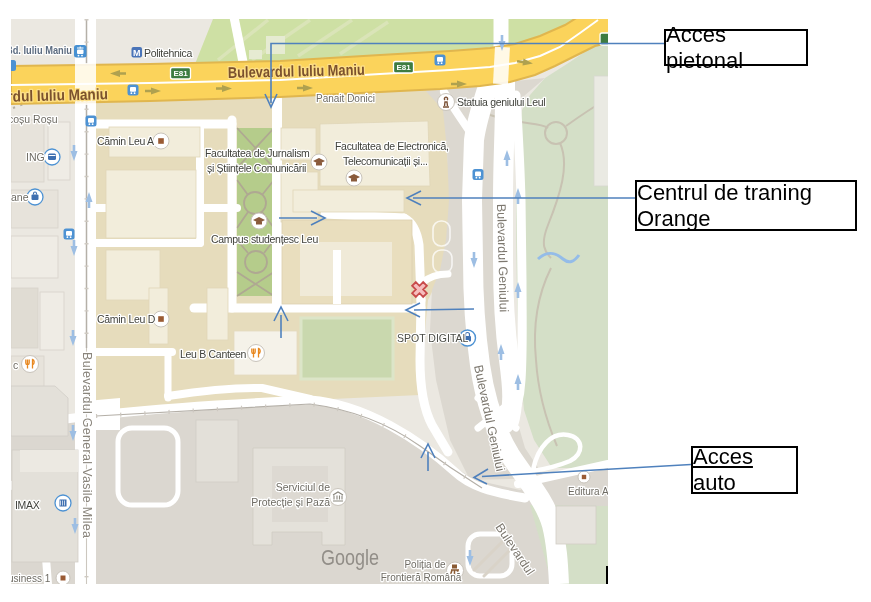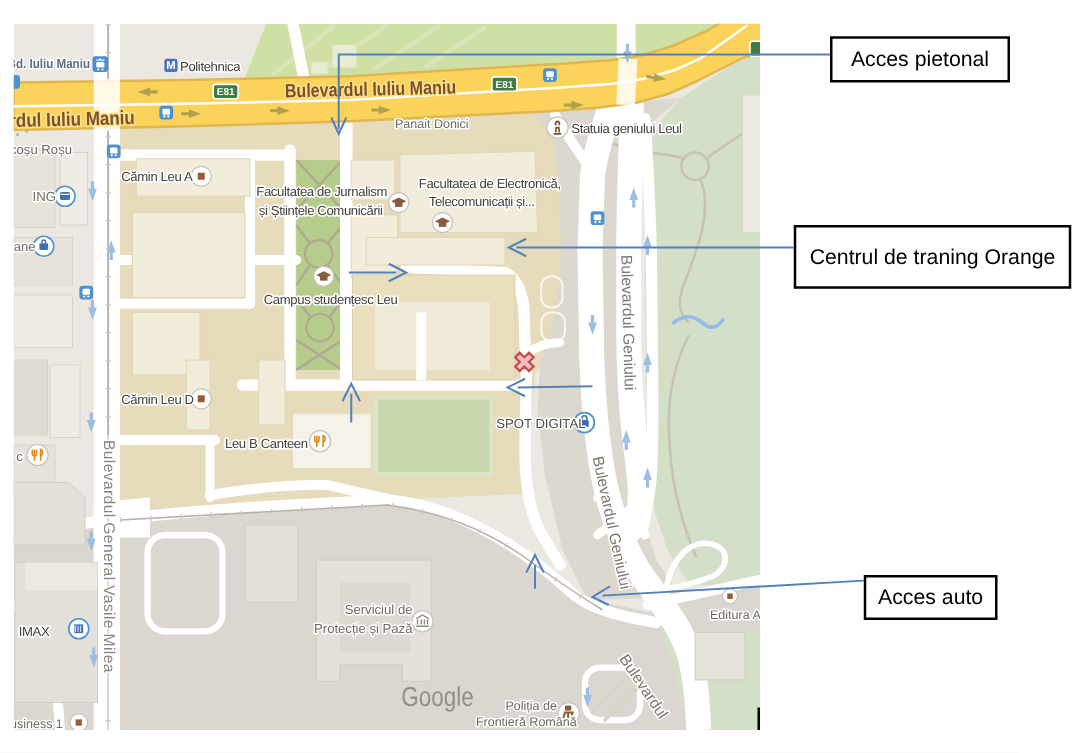--- a/index.html
+++ b/index.html
@@ -1,17 +1,17 @@
 <!DOCTYPE html>
 <html><head>
 <meta charset="utf-8">
 <style>
   html,body{margin:0;padding:0;background:#fff;width:871px;height:602px;overflow:hidden;}
   body{font-family:"Liberation Sans",sans-serif;position:relative;}
-  .callout{position:absolute;border:2px solid #000;background:#fff;display:flex;align-items:center;justify-content:center;font-size:17px;color:#000;box-sizing:border-box;}
+  .callout{position:absolute;border:2px solid #000;background:#fff;display:flex;align-items:center;justify-content:center;font-size:22px;color:#000;box-sizing:border-box;}
   svg{position:absolute;left:0;top:0;}
   text{font-family:"Liberation Sans",sans-serif;}
 </style>
 </head>
 <body>
 <svg width="871" height="602" viewBox="0 0 871 602">
 <defs>
   <clipPath id="mapclip">
         <rect x="11" y="19" width="597" height="565"></rect>
       </clipPath>
@@ -468,13 +468,13 @@
   <path d="M421,458 L428,444 L435,458"></path>
 </g>
 
 <rect x="606" y="566" width="2" height="18" fill="#000"></rect>
 </svg>
 
 <div class="callout" style="left:664px;top:29px;width:144px;height:37px;">Acces pietonal</div>
 
 <div class="callout" style="left:635px;top:180px;width:222px;height:51px;">Centrul de traning Orange</div>
 
-<div class="callout" style="left:691px;top:460px;width:107px;height:36px;">Acces auto</div>
+<div class="callout" style="left:691px;top:446px;width:107px;height:48px;text-decoration:underline;">Acces auto</div>
 
 </body></html>

